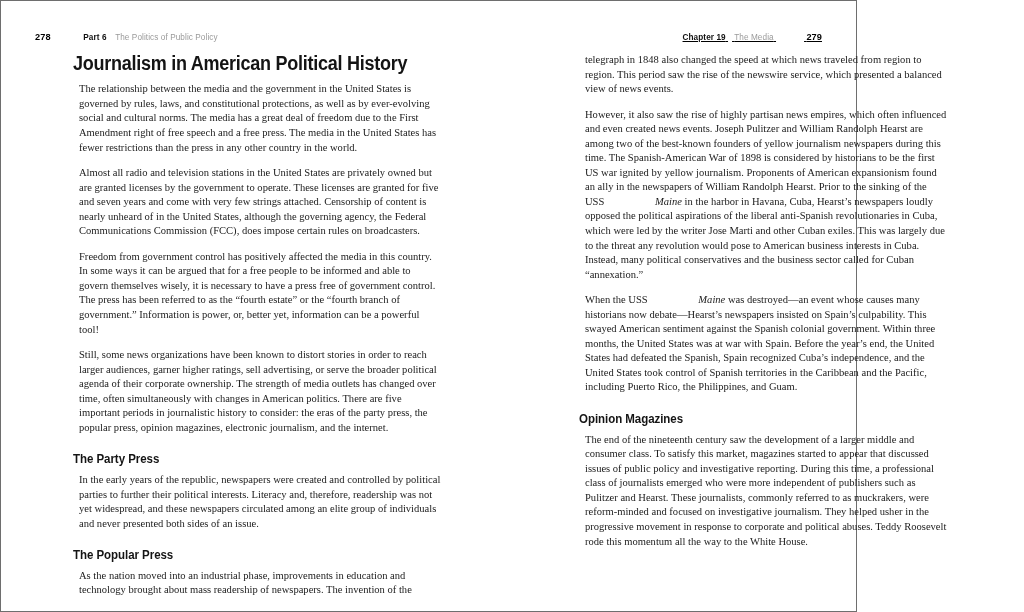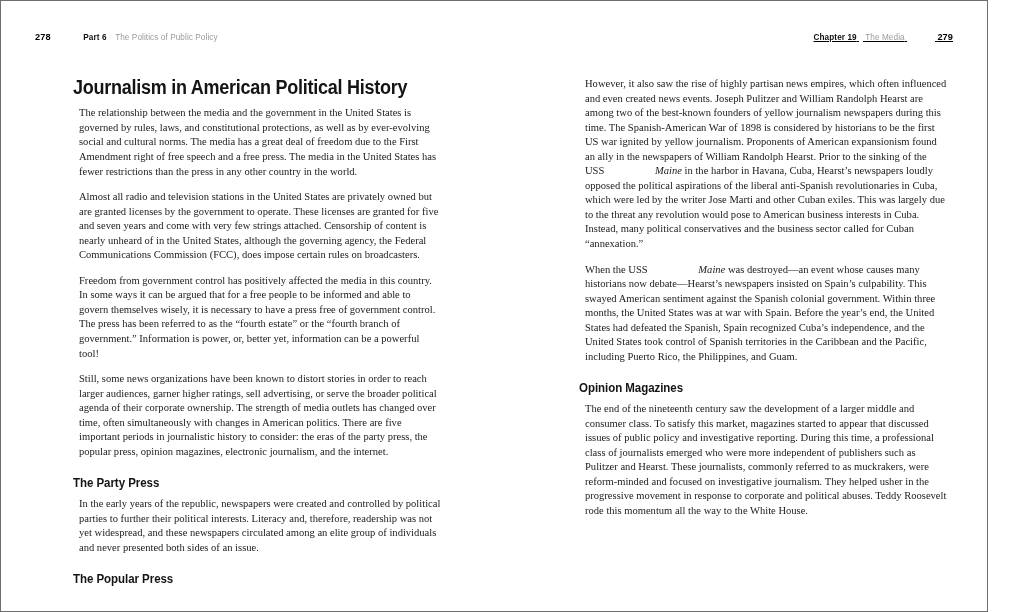--- a/index.html
+++ b/index.html
@@ -12,21 +12,21 @@
     width: 1024px;
     height: 612px;
     overflow: hidden;
     font-family: "Liberation Serif", serif;
     -webkit-font-smoothing: antialiased;
   }
 
   .spread {
     position: relative;
     box-sizing: border-box;
-    width: 988px;
+    width: 857px;
     height: 612px;
     background: #ffffff;
     border: 1px solid #6e6e6e;
   }
 
   
   .running-head {
     position: absolute;
     top: 32px;
     font-family: "Liberation Sans", sans-serif;
@@ -56,21 +56,21 @@
     font-weight: normal;
     font-size: 8.2px;
     color: #9a9a9a;
   }
   .gap-sm { display: inline-block; width: 4px; }
   .gap-lg { display: inline-block; width: 28px; }
 
   
   .col {
     position: absolute;
-    top: 76px;
+    top: 52px;
     width: 362px;
   }
   .col.left  { left: 78px; }
   .col.right { left: 584px; }
 
   
   h1.chapter-title {
     margin: 0 0 9px -6px;
     font-family: "Liberation Sans", sans-serif;
     font-weight: bold;
@@ -142,25 +142,27 @@
     <p class="body">Almost all radio and television stations in the United States are privately owned but are granted licenses by the government to operate. These licenses are granted for five and seven years and come with very few strings attached. Censorship of content is nearly unheard of in the United States, although the governing agency, the Federal Communications Commission (FCC), does impose certain rules on broadcasters.</p>
 
     <p class="body">Freedom from government control has positively affected the media in this country. In some ways it can be argued that for a free people to be informed and able to govern themselves wisely, it is necessary to have a press free of government control. The press has been referred to as the “fourth estate” or the “fourth branch of government.” Information is power, or, better yet, information can be a powerful tool!</p>
 
     <p class="body">Still, some news organizations have been known to distort stories in order to reach larger audiences, garner higher ratings, sell advertising, or serve the broader political agenda of their corporate ownership. The strength of media outlets has changed over time, often simultaneously with changes in American politics. There are five important periods in journalistic history to consider: the eras of the party press, the popular press, opinion magazines, electronic journalism, and the internet.</p>
 
     <h2 class="section-head">The Party Press</h2>
     <p class="body">In the early years of the republic, newspapers were created and controlled by political parties to further their political interests. Literacy and, therefore, readership was not yet widespread, and these newspapers circulated among an elite group of individuals and never presented both sides of an issue.</p>
 
     <h2 class="section-head">The Popular Press</h2>
+    <p class="body">As the nation moved into an industrial phase, improvements in education and technology brought about mass readership of newspapers. The invention of the</p>
 
   </div>
 
   <div class="col right">
 
+    <p class="body first">telegraph in 1848 also changed the speed at which news traveled from region to region. This period saw the rise of the newswire service, which presented a balanced view of news events.</p>
 
     <p class="body">
       <span>However, it also saw the rise of highly partisan news empires, which often influenced and even created news events. Joseph Pulitzer and William Randolph Hearst are among two of the best-known founders of yellow journalism newspapers during this time. The Spanish-American War of 1898 is considered by historians to be the first US war ignited by yellow journalism. Proponents of American expansionism found an ally in the newspapers of William Randolph Hearst. Prior to the sinking of the USS </span><em>Maine</em><span> in the harbor in Havana, Cuba, Hearst’s newspapers loudly opposed the political aspirations of the liberal anti-Spanish revolutionaries in Cuba, which were led by the writer Jose Marti and other Cuban exiles. This was largely due to the threat any revolution would pose to American business interests in Cuba. Instead, many political conservatives and the business sector called for Cuban “annexation.”</span>
     </p>
 
     <p class="body">
       <span>When the USS </span><em>Maine</em><span> was destroyed—an event whose causes many historians now debate—Hearst’s newspapers insisted on Spain’s culpability. This swayed American sentiment against the Spanish colonial government. Within three months, the United States was at war with Spain. Before the year’s end, the United States had defeated the Spanish, Spain recognized Cuba’s independence, and the United States took control of Spanish territories in the Caribbean and the Pacific, including Puerto Rico, the Philippines, and Guam.</span>
     </p>
 
     <h2 class="section-head">Opinion Magazines</h2>

